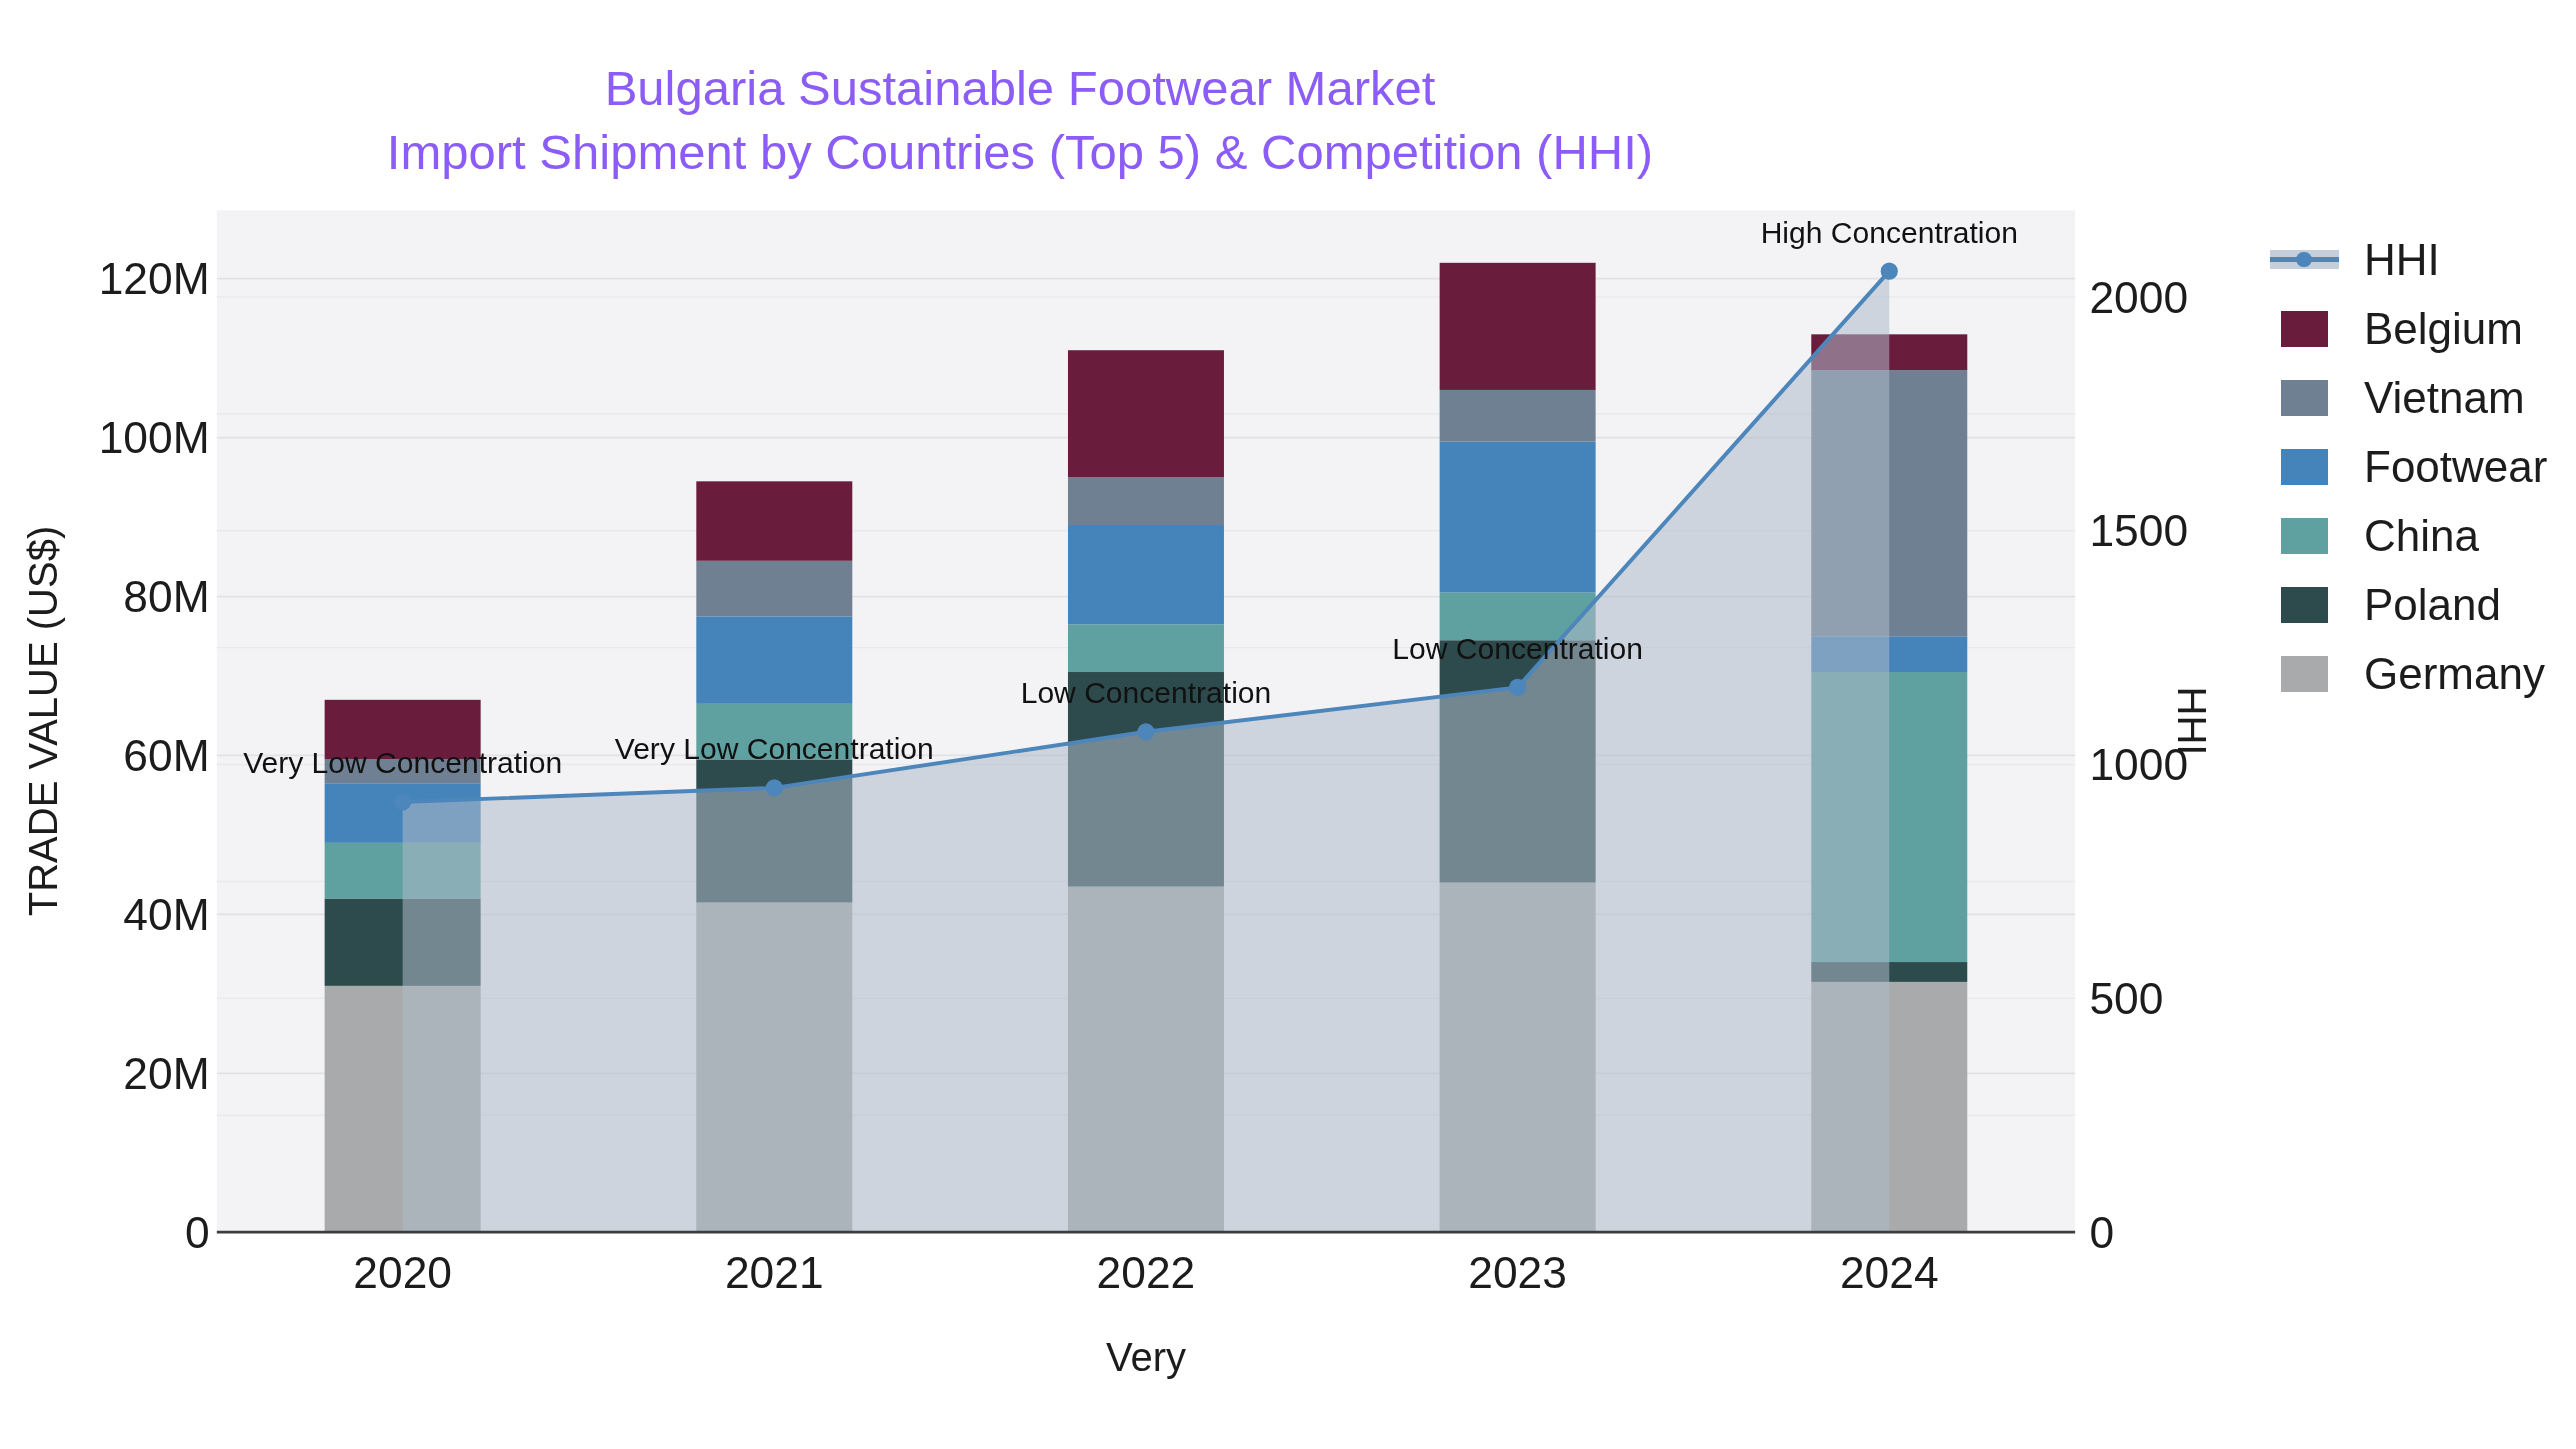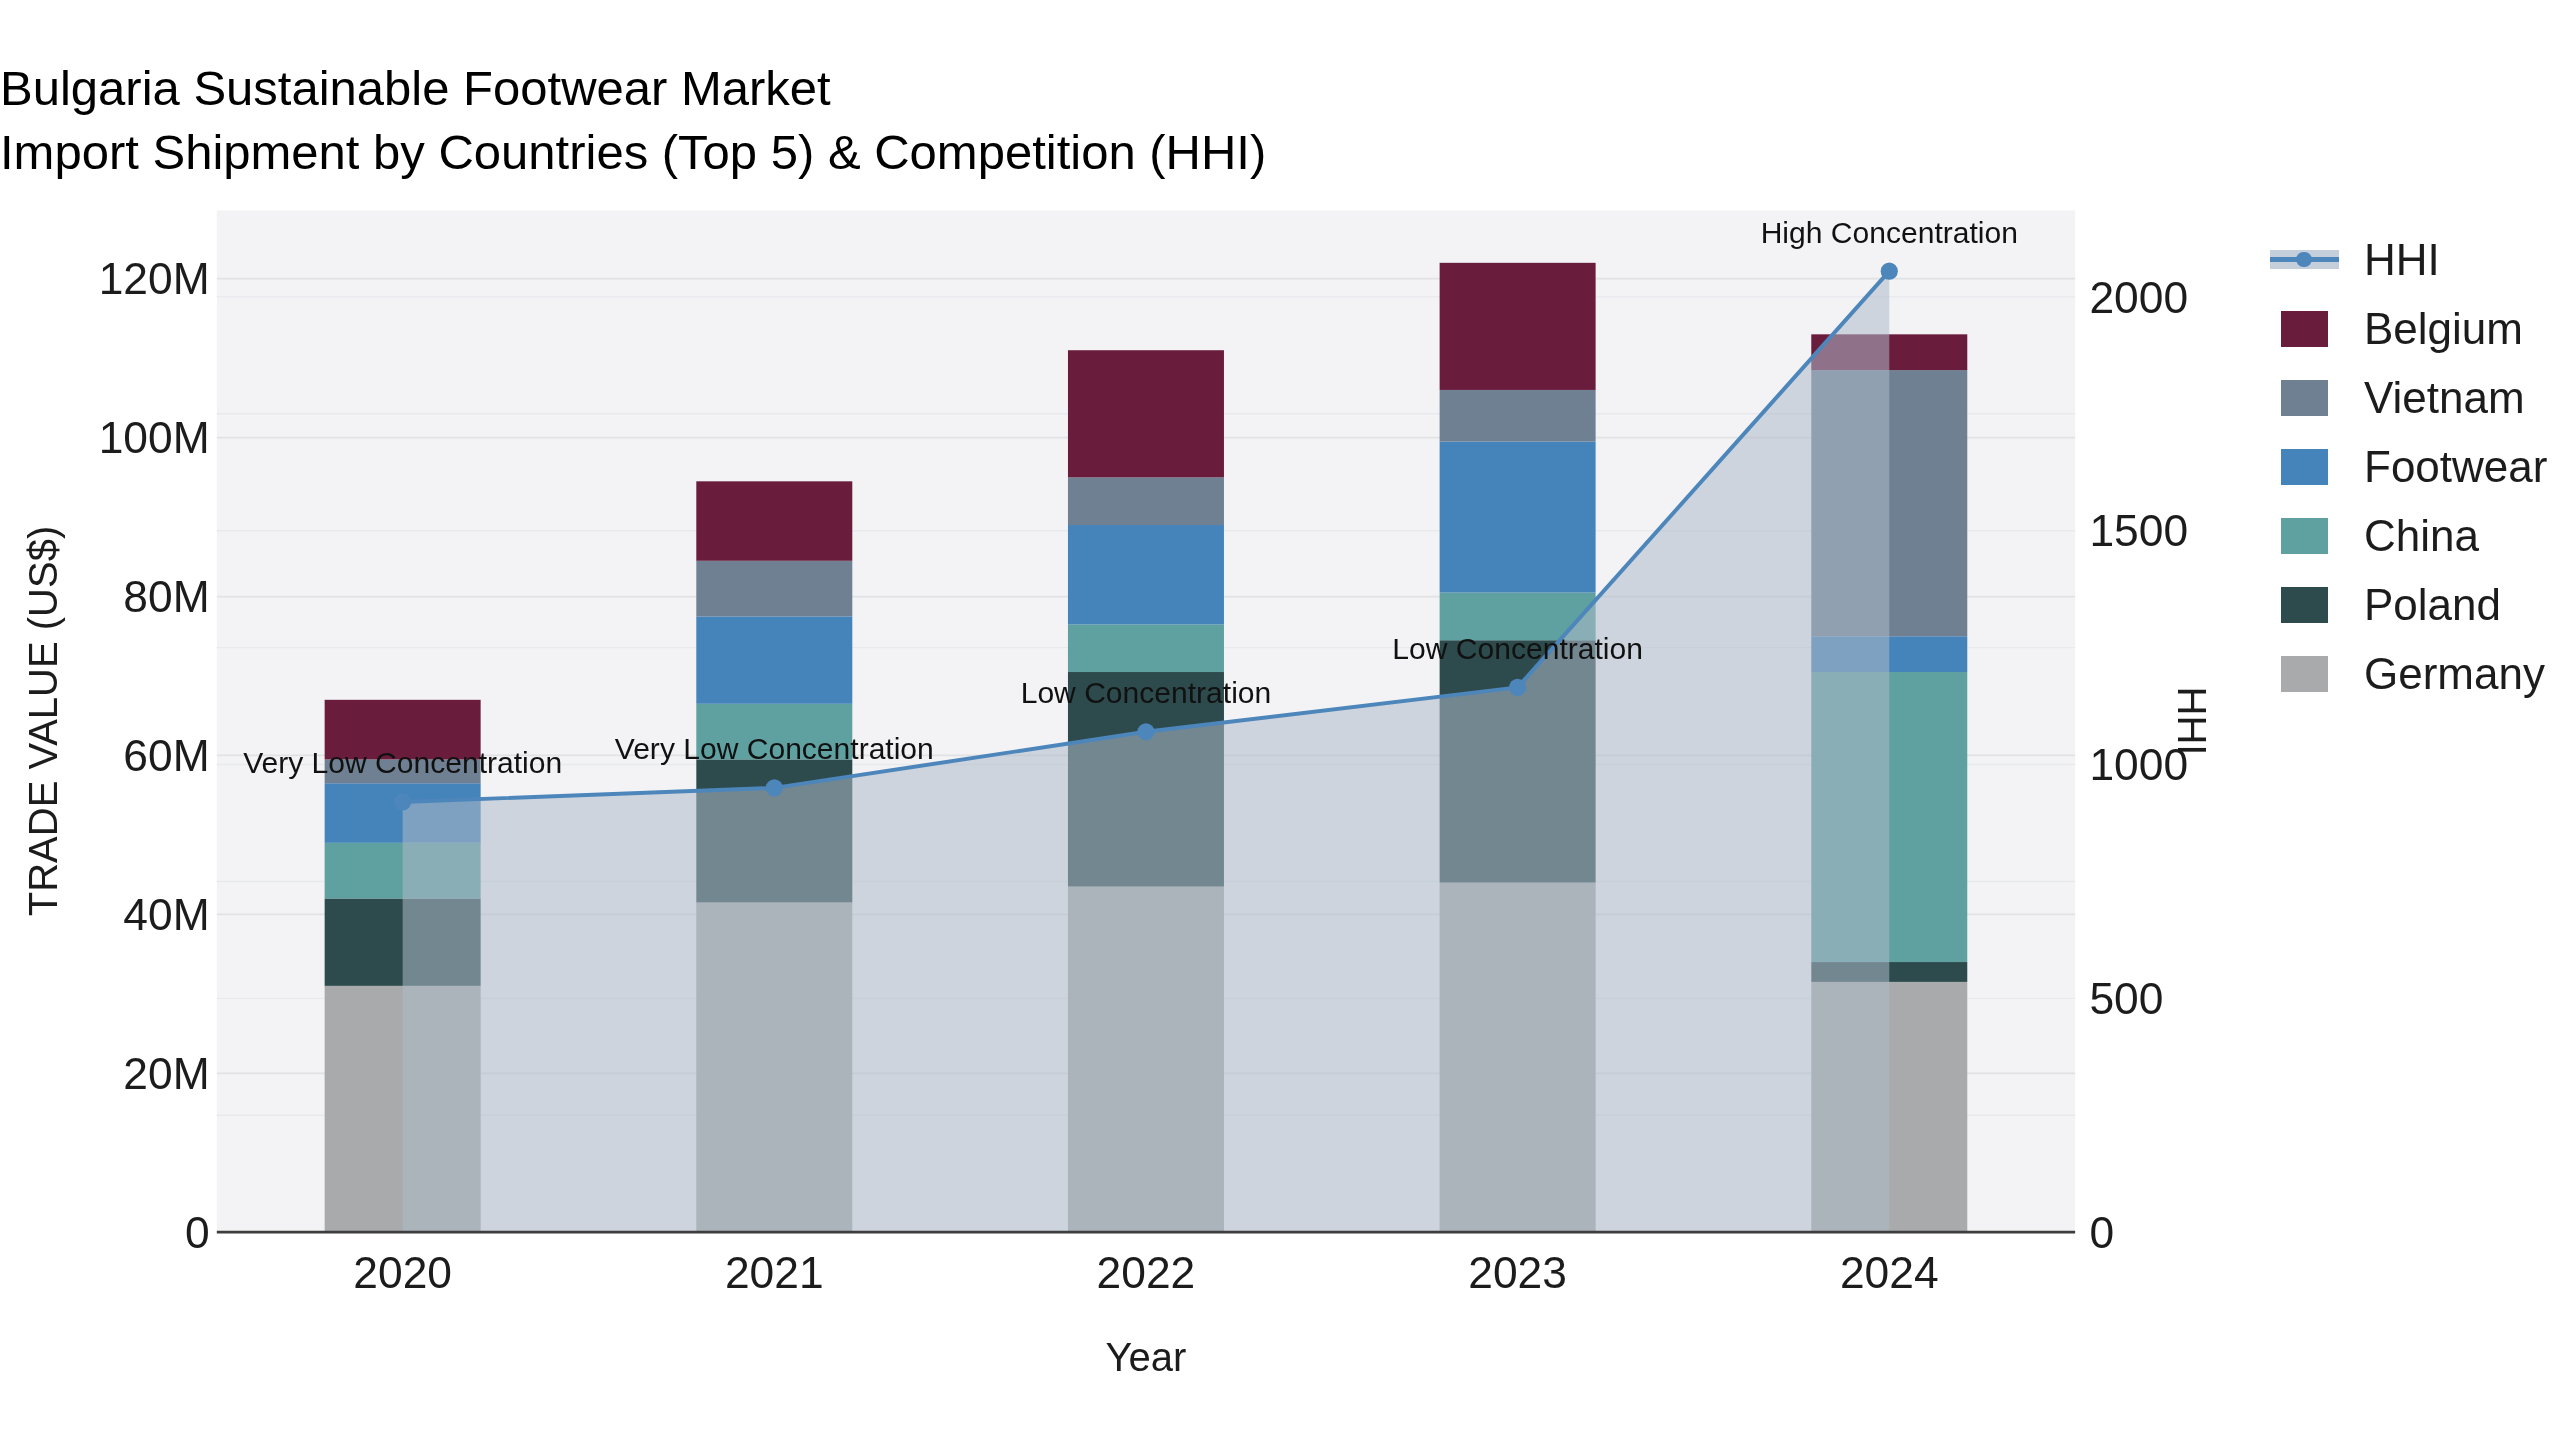--- a/index.html
+++ b/index.html
@@ -1,19 +1,19 @@
 <!DOCTYPE html>
 <html style="font-size:11.4px"><head>
 <meta charset="utf-8">
 <style>
   html,body{margin:0;padding:0;background:#ffffff;}
   .page{position:relative;width:2576px;height:1449px;background:#ffffff;overflow:hidden;
         font-family:"Liberation Sans",sans-serif;color:#1c1c1c;}
-  .title-block{position:absolute;left:0;top:56px;width:2040px;
-               font-size:49px;line-height:64px;color:#000000;}
+  .title-block{position:absolute;left:0;top:56px;width:2040px;text-align:center;
+               font-size:49px;line-height:64px;color:#8b5cf6;}
   .axis-title{position:absolute;font-size:40px;color:#1c1c1c;white-space:nowrap;}
   .y-left-title{left:43px;top:721px;transform:translate(-50%,-50%) rotate(-90deg);}
   .y-right-title{left:2191px;top:721px;transform:translate(-50%,-50%) rotate(90deg);}
   .x-title{left:217px;top:1335px;width:1858px;text-align:center;}
   #chart-svg{position:absolute;left:0;top:0;}
   .legend{position:absolute;left:2254px;top:225px;display:flex;flex-direction:column;}
   .legend-item{display:flex;align-items:center;height:69px;cursor:pointer;}
   .legend-symbol-box{width:100px;display:flex;align-items:center;justify-content:center;flex:0 0 100px;}
   .legend-swatch{width:47px;height:36px;}
   .legend-hhi{position:relative;width:69px;height:24px;}
@@ -105,21 +105,21 @@
       <text x="562.7" y="1800" text-anchor="middle" font-size="62" fill="#1c1c1c" font-family="&quot;Liberation Sans&quot;,sans-serif">2020</text>
       <text x="1082.1" y="1800" text-anchor="middle" font-size="62" fill="#1c1c1c" font-family="&quot;Liberation Sans&quot;,sans-serif">2021</text>
       <text x="1601.5" y="1800" text-anchor="middle" font-size="62" fill="#1c1c1c" font-family="&quot;Liberation Sans&quot;,sans-serif">2022</text>
       <text x="2120.9" y="1800" text-anchor="middle" font-size="62" fill="#1c1c1c" font-family="&quot;Liberation Sans&quot;,sans-serif">2023</text>
       <text x="2640.3" y="1800" text-anchor="middle" font-size="62" fill="#1c1c1c" font-family="&quot;Liberation Sans&quot;,sans-serif">2024</text>
       <line x1="303" x2="2900" y1="1722" y2="1722" stroke="#3d3d3d" stroke-width="4"></line>
     </svg>
 
   <div class="axis-title y-left-title">TRADE VALUE (US$)</div>
   <div class="axis-title y-right-title">HHI</div>
-  <div class="axis-title x-title">Year</div>
+  <div class="axis-title x-title">Very</div>
 
   <div class="legend" id="legend">
       <div class="legend-item">
         <div class="legend-symbol-box">
           <div class="legend-hhi">
             <div class="band"></div>
             <div class="line"></div>
             <div class="dot"></div>
           </div>
         </div>

